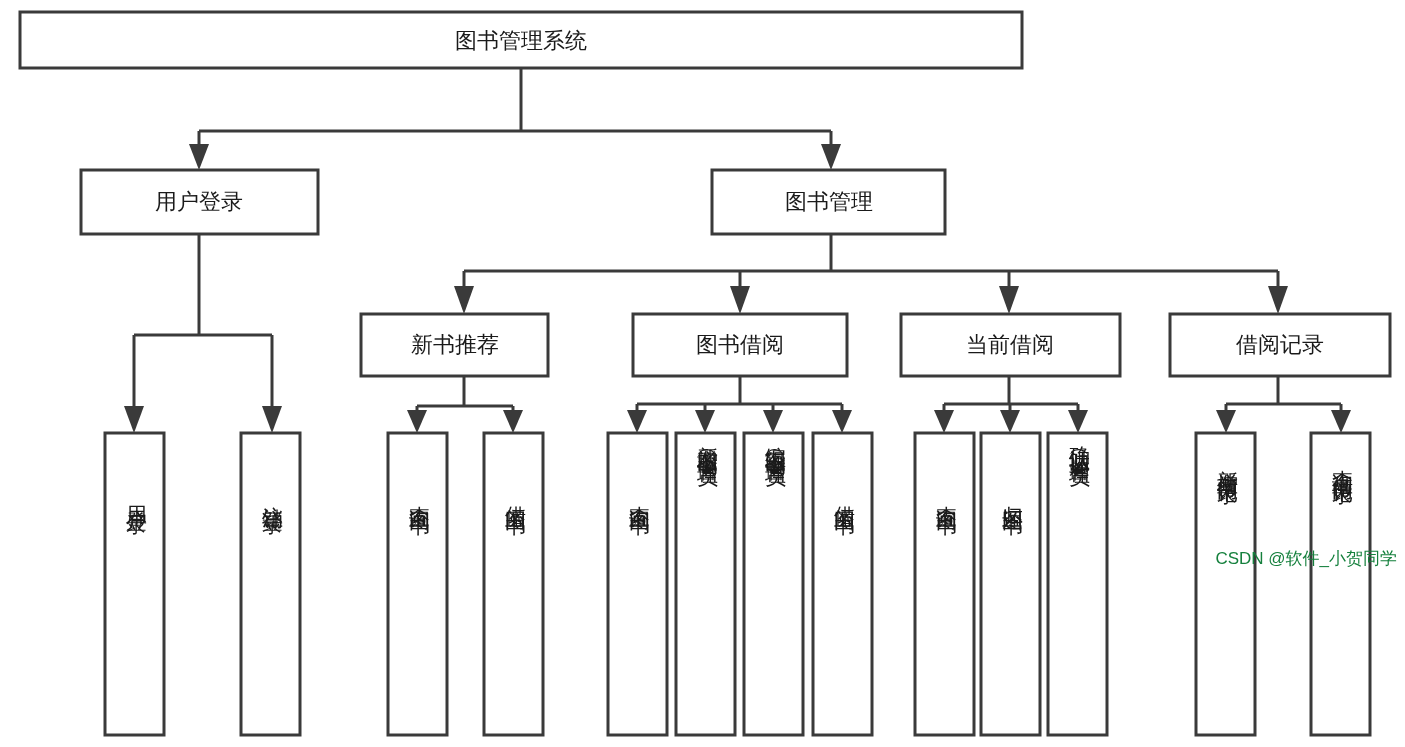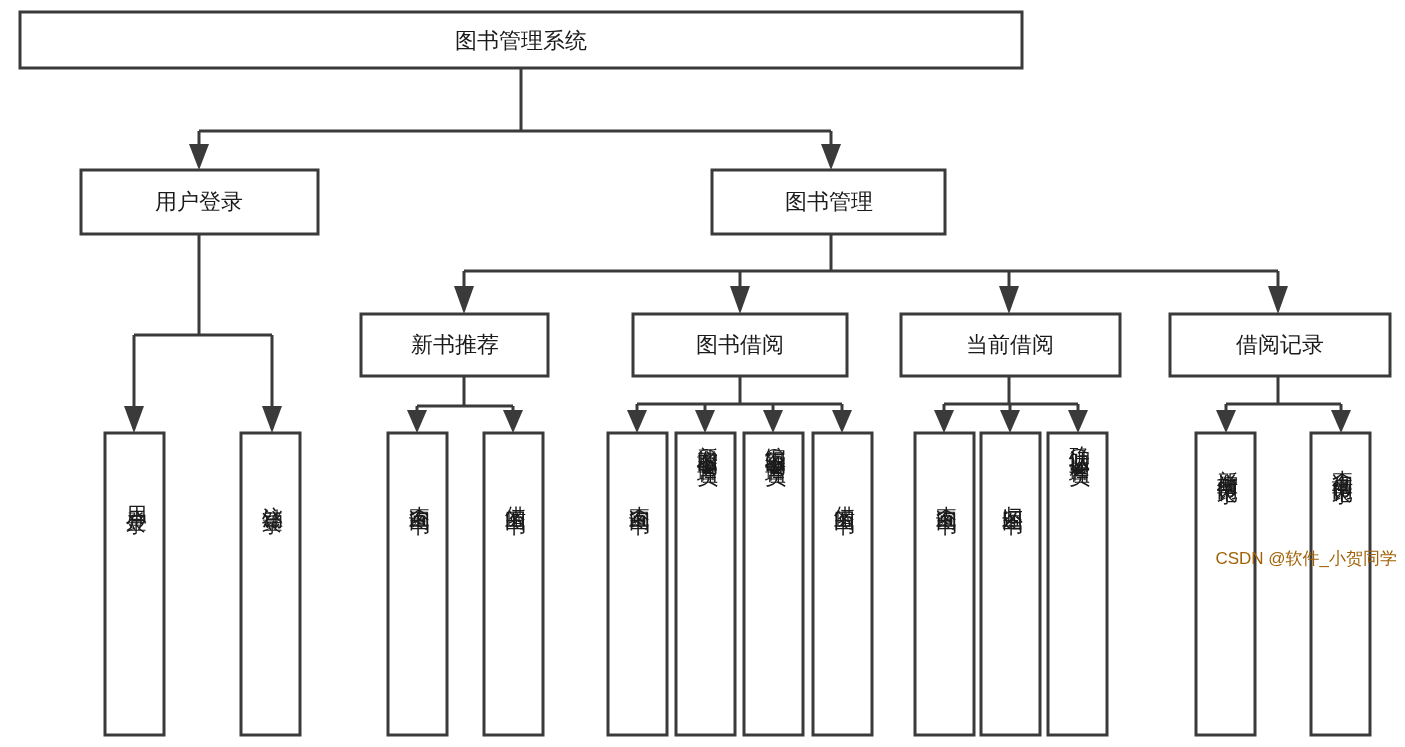--- a/index.html
+++ b/index.html
@@ -57,21 +57,21 @@
     letter-spacing: 3px;
     dominant-baseline: middle;
     text-anchor: middle;
   }
   .watermark-text {
     position: absolute;
     right: 8px;
     bottom: 4px;
     font-family: "Liberation Sans", "DejaVu Sans", sans-serif;
     font-size: 17px;
-    color: #a16207;
+    color: #15803d;
     white-space: nowrap;
     pointer-events: none;
   }
 </style>
 </head>
 <body>
 
 <div id="diagram-root">
 
   <svg class="diagram-canvas" viewBox="0 0 1405 747">

